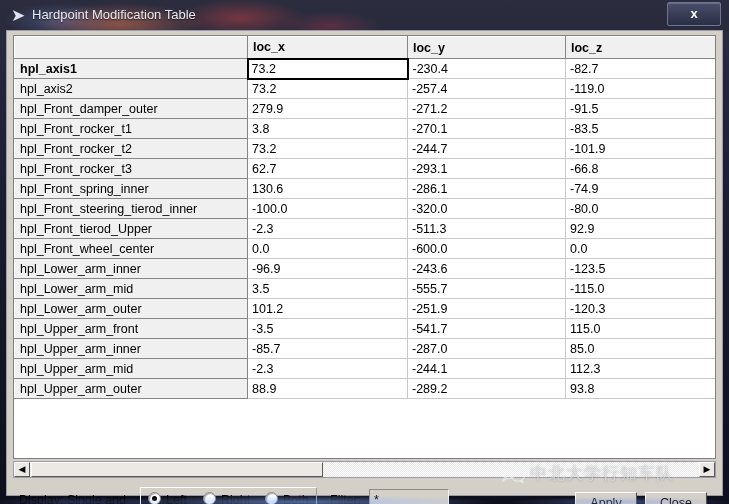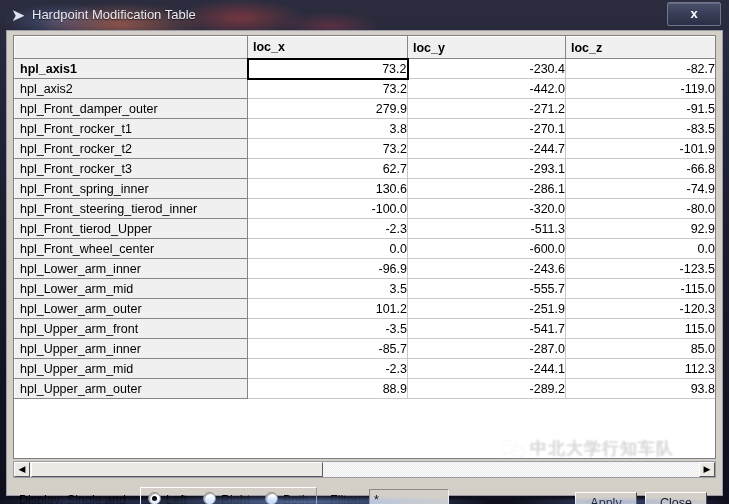--- a/index.html
+++ b/index.html
@@ -97,21 +97,21 @@
     white-space:nowrap;
     overflow:hidden;
   }
   .namecell.bold{font-weight:bold;}
   .valcell{
     height:20px;
     background:#ffffff;
     border:1px solid #c8c8c8;
     font-size:12.5px;color:#000;
     padding:0 0 0 4px;
-    text-align:right;
+    text-align:left;
     box-sizing:border-box;
     white-space:nowrap;
     overflow:hidden;
   }
   .valcell.focus{
     border:2px solid #000000;
     padding-left:3px;
   }
   
   #hscroll{
@@ -192,21 +192,21 @@
     border-color:#ffffff #4a4a4a #4a4a4a #ffffff;
     box-sizing:border-box;
     font-family:"Liberation Sans",sans-serif;
     font-size:12.5px;color:#000;
     text-align:center;line-height:20px;cursor:pointer;
   }
   #btn-apply{left:568px;}
   #btn-close{left:638px;}
   
   #watermark{
-    position:absolute;left:500px;top:435px;width:229px;height:30px;
+    position:absolute;left:500px;top:460px;width:229px;height:30px;
     pointer-events:none;
     text-decoration:underline;
   }
   #wm-logo{
     position:absolute;left:0px;top:5px;width:26px;height:18px;
   }
   #wm-text{
     position:absolute;left:30px;top:2px;
     font-family:"DejaVu Sans",sans-serif;
     font-size:17px;letter-spacing:1px;
@@ -248,21 +248,21 @@
         <tbody id="tbody">
             <tr>
               <td class="namecell bold">hpl_axis1</td>
               <td class="valcell focus">73.2</td>
               <td class="valcell">-230.4</td>
               <td class="valcell">-82.7</td>
             </tr>
             <tr>
               <td class="namecell">hpl_axis2</td>
               <td class="valcell">73.2</td>
-              <td class="valcell">-442.0</td>
+              <td class="valcell">-257.4</td>
               <td class="valcell">-119.0</td>
             </tr>
             <tr>
               <td class="namecell">hpl_Front_damper_outer</td>
               <td class="valcell">279.9</td>
               <td class="valcell">-271.2</td>
               <td class="valcell">-91.5</td>
             </tr>
             <tr>
               <td class="namecell">hpl_Front_rocker_t1</td>

